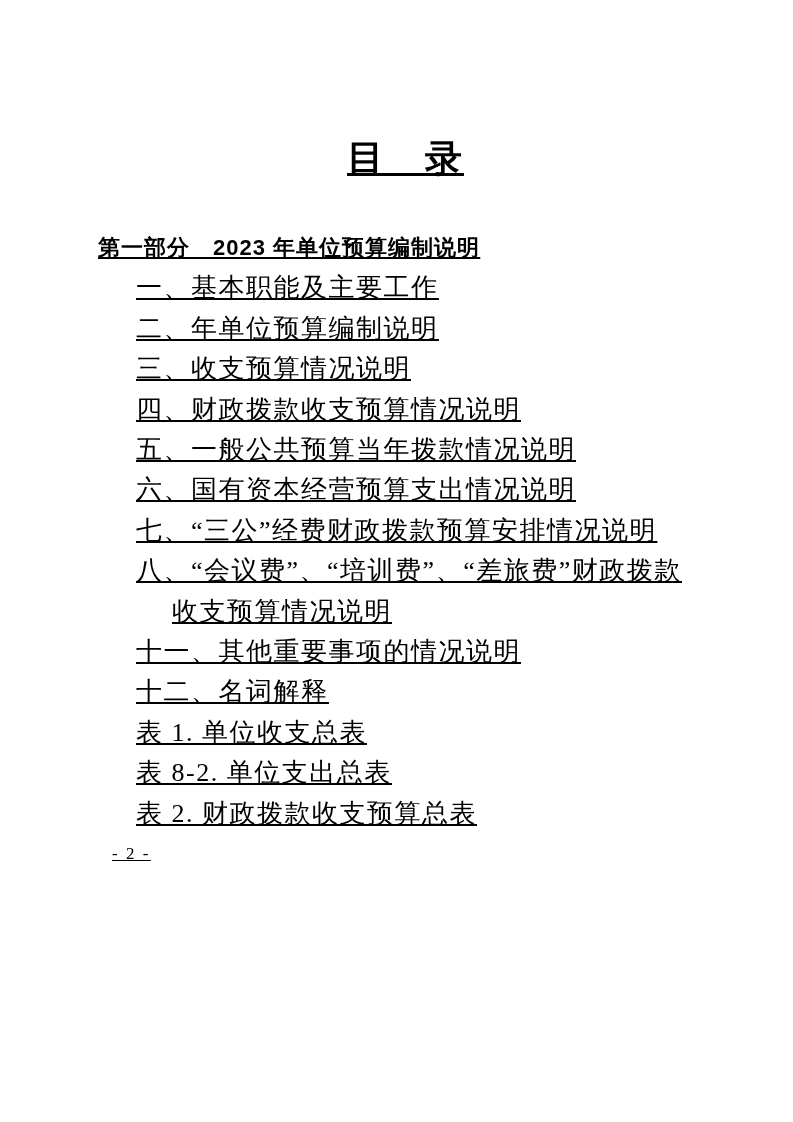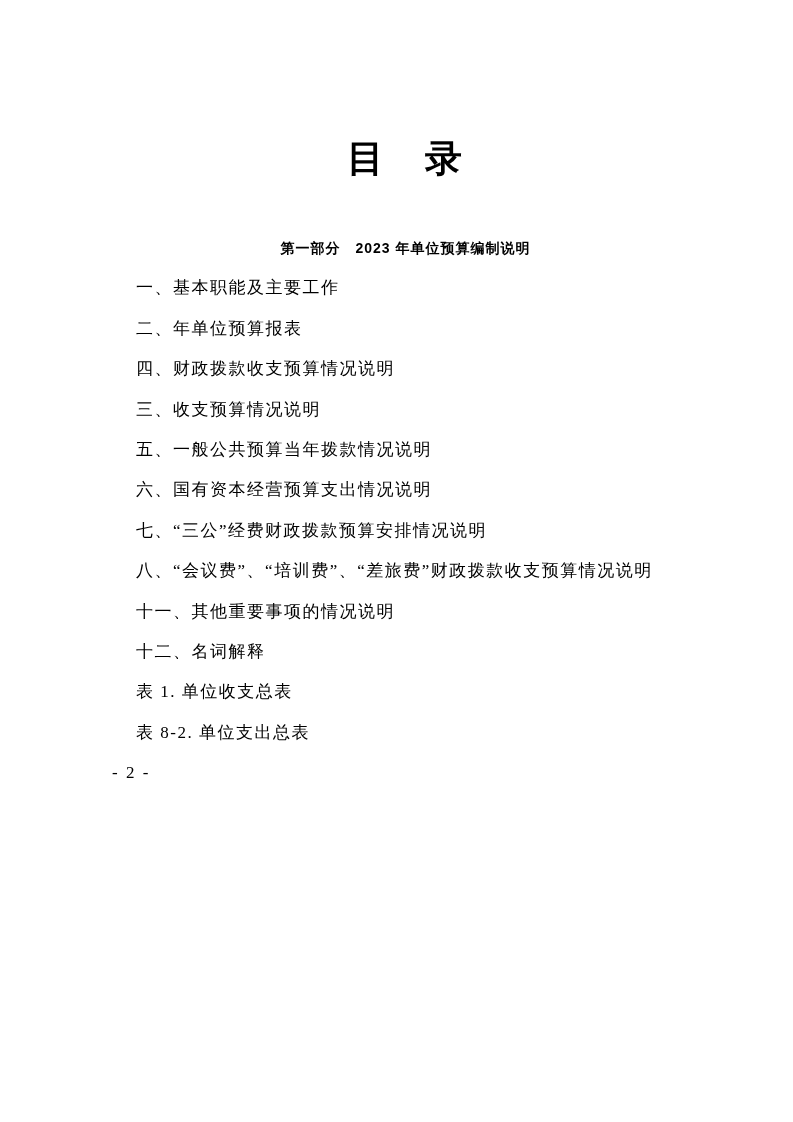--- a/index.html
+++ b/index.html
@@ -1,15 +1,15 @@
 <!DOCTYPE html>
 <html><head>
 <meta charset="utf-8">
 <style>
-  * { margin: 0; padding: 0; box-sizing: border-box; }
+  * { margin: 0; padding: 0; box-sizing: border-box; text-decoration: underline; }
   html, body { background: #e8e8e8; }
   .page {
     width: 793px;
     height: 1122px;
     margin: 0 auto;
     background: #ffffff;
     color: #000000;
     padding: 0 80px 0 98px;
     overflow: hidden;
     font-family: "Liberation Serif", serif;
@@ -22,30 +22,29 @@
     font-size: 37px;
     line-height: 38px;
     letter-spacing: 2px;
     white-space: pre;
   }
   .toc {
     margin-top: 50px;
   }
   .line {
     line-height: 40.4px;
-    font-size: 17px;
+    font-size: 26px;
     letter-spacing: 1.5px;
   }
   .heading {
     font-family: "Liberation Sans", sans-serif;
     font-weight: bold;
-    font-size: 14px;
+    font-size: 22px;
     letter-spacing: 1px;
     white-space: pre;
-    text-align: center;
   }
   .item {
     margin-left: 38px;
     font-family: "Liberation Serif", serif;
   }
   .item-hang {
     padding-left: 36px;
     text-indent: -36px;
     max-width: 556px;
   }
@@ -63,30 +62,31 @@
 
 <div class="page">
 
   <h1 class="doc-title">目　录</h1>
 
   <div class="toc">
 
     <p class="line heading">第一部分　2023 年单位预算编制说明</p>
 
     <p class="line item">一、基本职能及主要工作</p>
-    <p class="line item">二、年单位预算报表</p>
+    <p class="line item">二、年单位预算编制说明</p>
+    <p class="line item">三、收支预算情况说明</p>
     <p class="line item">四、财政拨款收支预算情况说明</p>
-    <p class="line item">三、收支预算情况说明</p>
     <p class="line item">五、一般公共预算当年拨款情况说明</p>
     <p class="line item">六、国有资本经营预算支出情况说明</p>
     <p class="line item">七、“三公”经费财政拨款预算安排情况说明</p>
     <p class="line item item-hang">八、“会议费”、“培训费”、“差旅费”财政拨款收支预算情况说明</p>
     <p class="line item">十一、其他重要事项的情况说明</p>
     <p class="line item">十二、名词解释</p>
 
 
     <p class="line item">表 1. 单位收支总表</p>
     <p class="line item">表 8-2. 单位支出总表</p>
+    <p class="line item">表 2. 财政拨款收支预算总表</p>
 
     <p class="page-number">- 2 -</p>
 
   </div>
 </div>
 
 </body></html>

